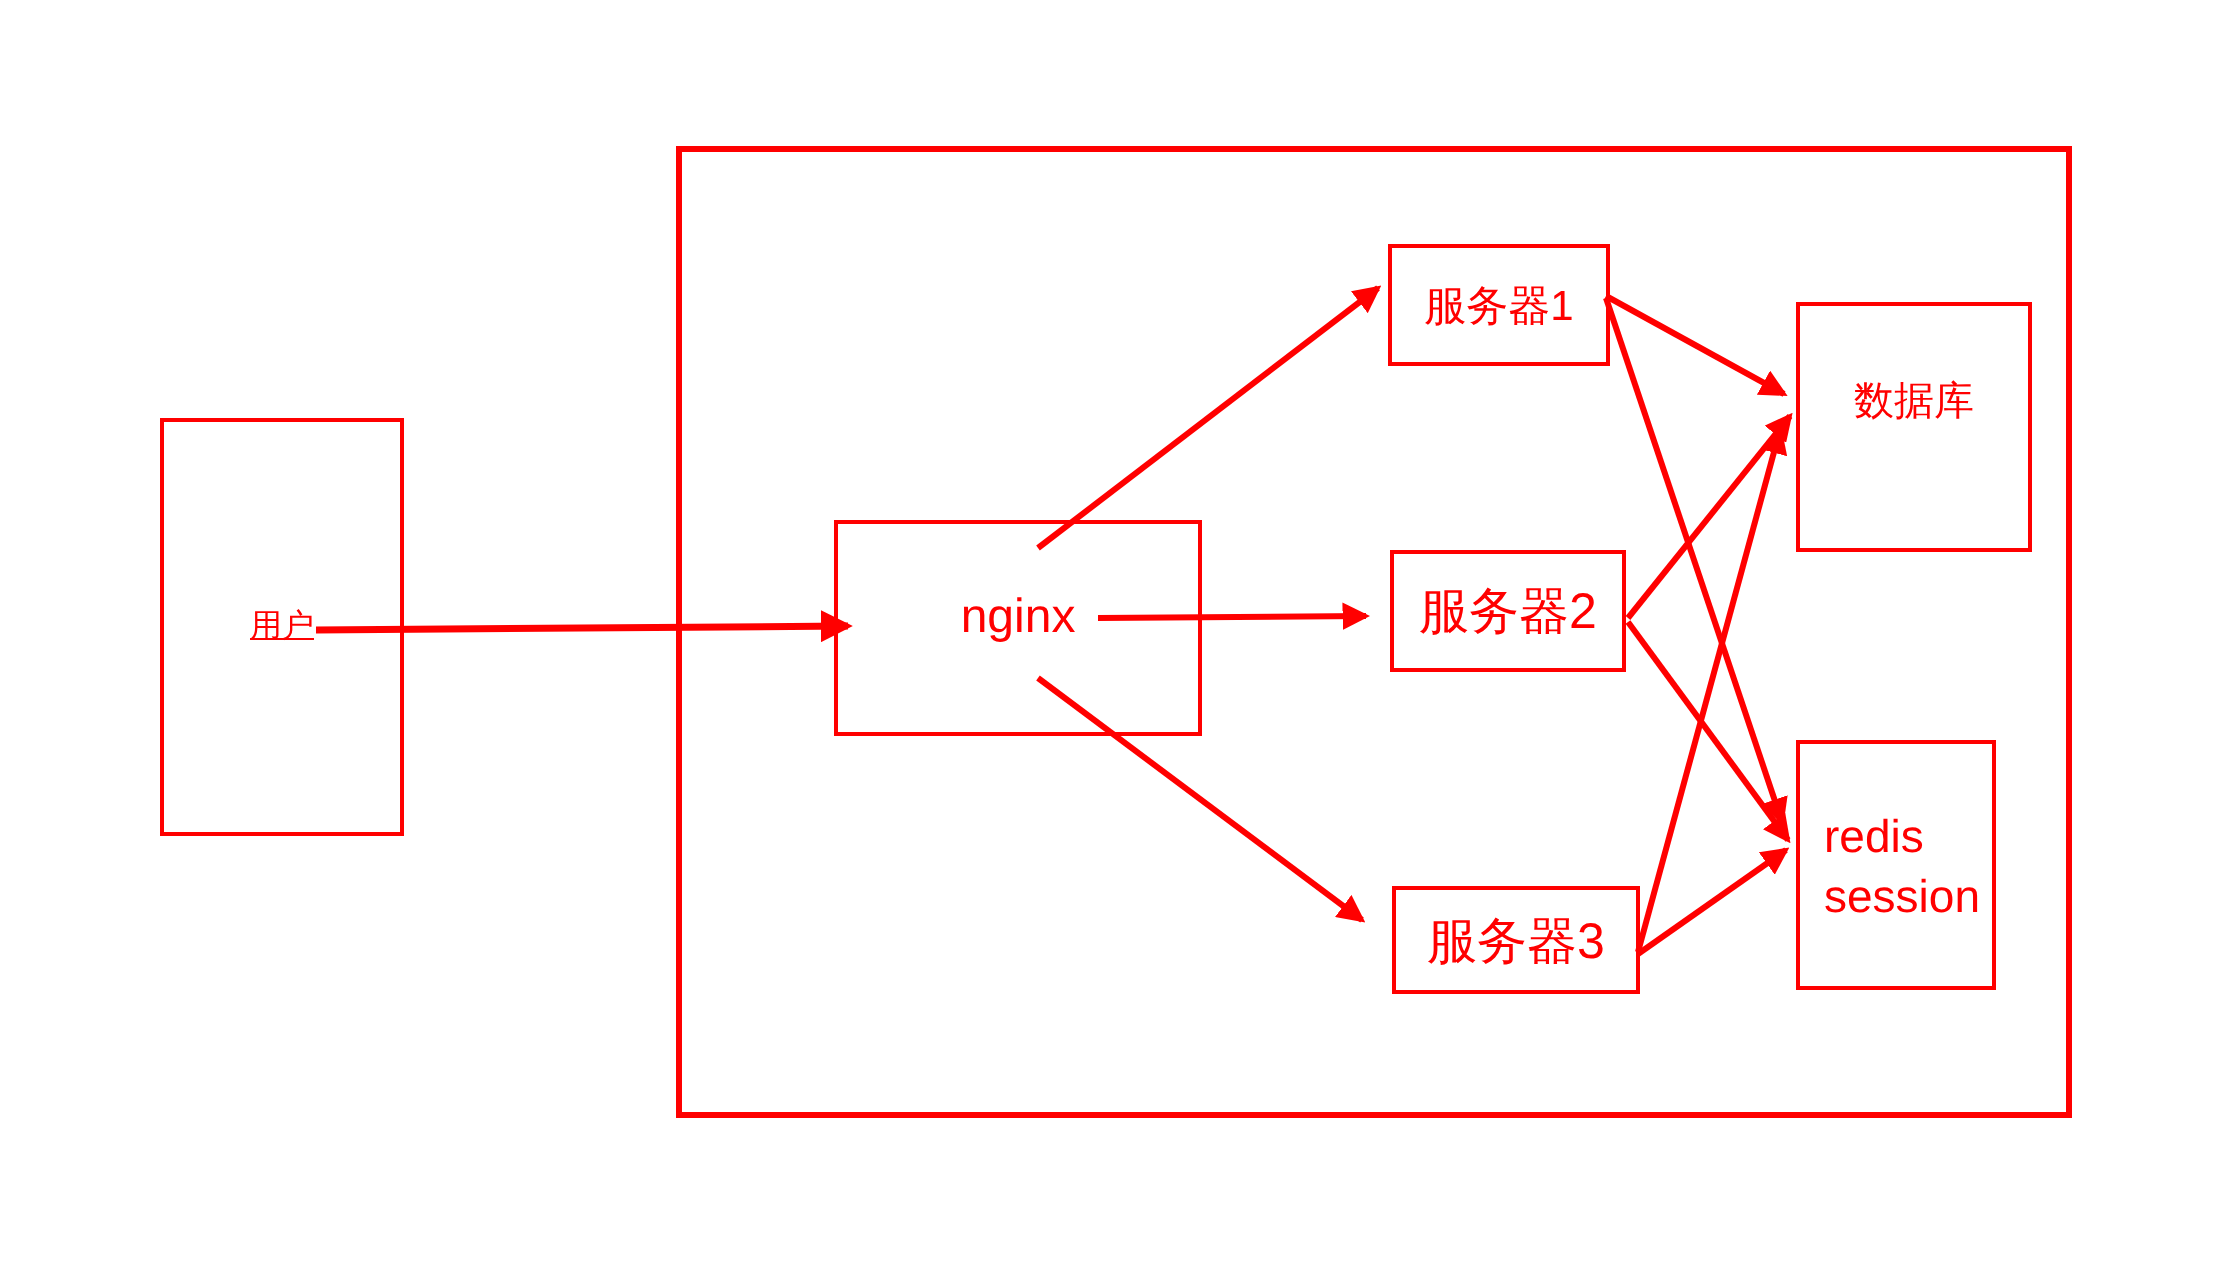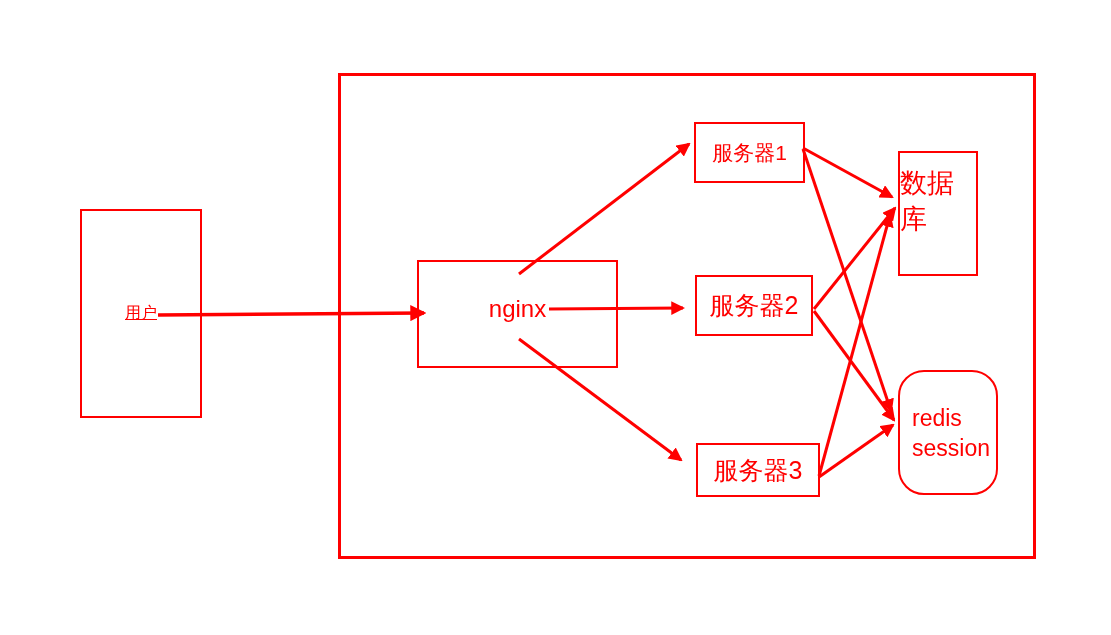--- a/index.html
+++ b/index.html
@@ -19,28 +19,28 @@
     display: flex; align-items: center; justify-content: center;
     background: transparent;
   }
   .outer-frame {
     position: absolute;
     left: 338px; top: 73px; width: 698px; height: 486px;
     border: 3px solid var(--red);
     background: transparent;
   }
   .node-user   { left: 80px;  top: 209px; width: 122px; height: 209px; font-size: 16px; text-decoration: underline; }
-  .node-nginx  { left: 417px; top: 260px; width: 201px; height: 108px; font-size: 24px; padding-bottom: 10px; }
+  .node-nginx  { left: 417px; top: 260px; width: 184px; height: 108px; font-size: 24px; padding-bottom: 10px; }
   .node-srv1   { left: 694px; top: 122px; width: 111px; height: 61px;  font-size: 21px; }
   .node-srv2   { left: 695px; top: 275px; width: 118px; height: 61px;  font-size: 25px; }
   .node-srv3   { left: 696px; top: 443px; width: 124px; height: 54px;  font-size: 25px; }
-  .node-db     { left: 898px; top: 151px; width: 80px; height: 125px; font-size: 27px; padding-bottom: 26px; }
+  .node-db     { left: 898px; top: 151px; width: 118px; height: 125px; font-size: 20px; padding-bottom: 26px; }
   .node-redis  { left: 898px; top: 370px; width: 100px; height: 125px; font-size: 23px;
                  justify-content: flex-start; padding-left: 12px;
-                 white-space: pre-line; line-height: 30px; border-radius: 26px; }
+                 white-space: pre-line; line-height: 30px; }
   svg.edges { position: absolute; left: 0; top: 0; pointer-events: none; }
 </style>
 </head>
 <body>
 
 <div class="canvas">
 
   <div class="outer-frame"></div>
 
   <div class="node node-user">

